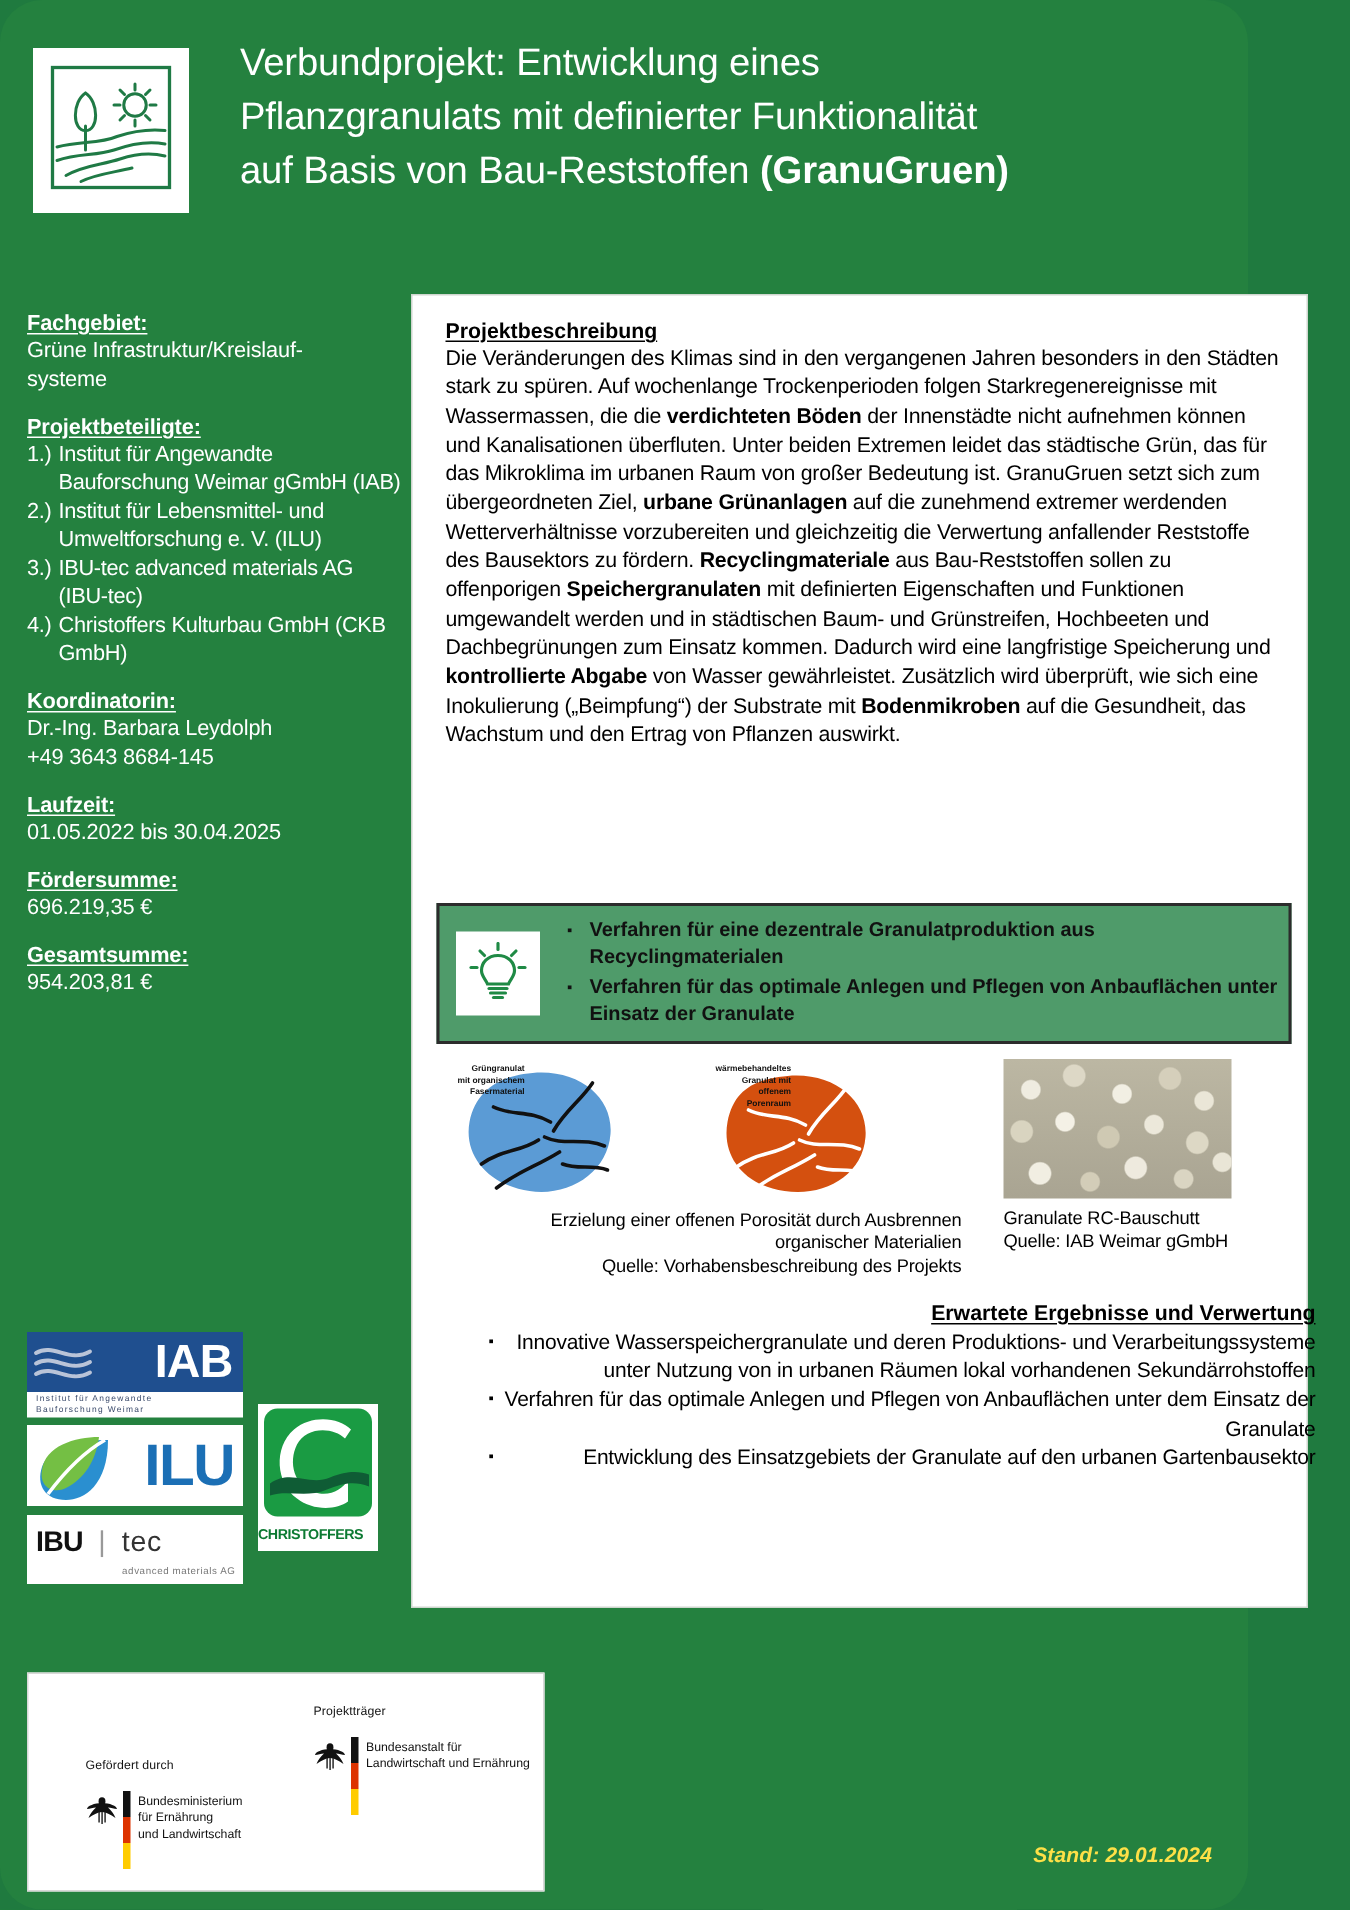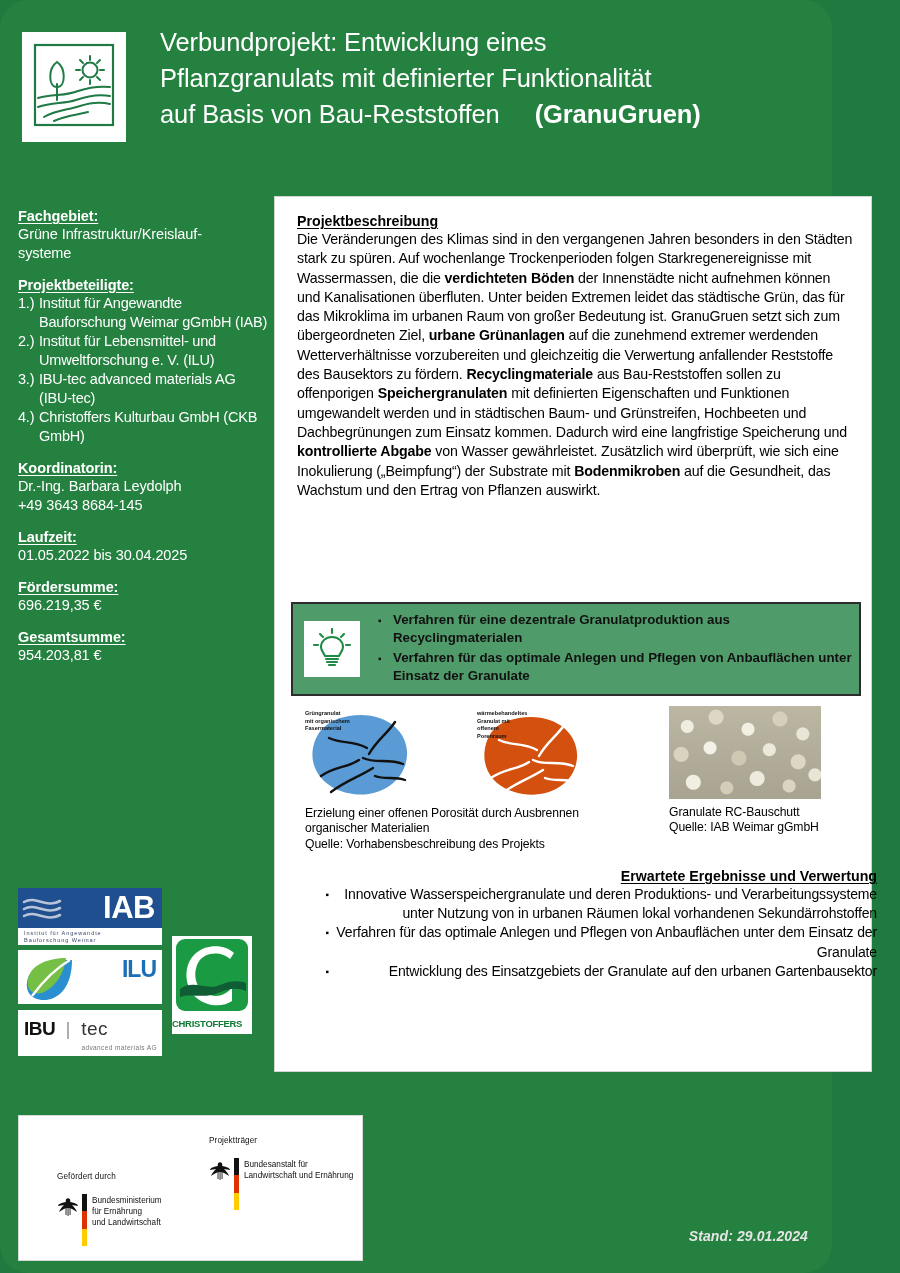--- a/index.html
+++ b/index.html
@@ -16,21 +16,21 @@
   .header-logo {
     position: absolute; left: 22px; top: 32px; width: 104px; height: 110px;
     background: #ffffff;
     display: flex; align-items: center; justify-content: center;
   }
   .header-title {
     position: absolute; left: 160px; top: 24px; width: 720px;
     color: #ffffff; font-size: 25.5px; line-height: 36px; font-weight: 400;
     letter-spacing: -0.1px;
   }
-  .header-title b { font-weight: 700; margin-left: 28px; }
+  .header-title b { font-weight: 700; }
 
   
   .sidebar { position: absolute; left: 18px; top: 208px; width: 250px; color: #ffffff; }
   .side-block { margin-bottom: 14px; }
   .side-head {
     font-size: 14.5px; font-weight: 700; text-decoration: underline;
     text-underline-offset: 2px; margin-bottom: 1px; letter-spacing: -0.1px;
   }
   .side-text { font-size: 14.5px; line-height: 19px; letter-spacing: -0.1px; }
   .side-list { font-size: 14.5px; line-height: 19px; letter-spacing: -0.2px; }
@@ -52,21 +52,21 @@
     font-size: 31px; font-weight: 700; letter-spacing: -0.5px;
     font-family: "Liberation Sans", sans-serif;
     margin-left: 24px;
   }
   .iab-sub {
     font-size: 5.6px; line-height: 7px; color: #3a4a6b; padding: 2px 4px 0 6px;
     letter-spacing: 0.9px;
   }
   .ilu-word {
     position: absolute; right: 6px; top: 6px; color: #1b6fb5;
-    font-size: 23px; font-weight: 700; letter-spacing: -1px;
+    font-size: 39px; font-weight: 700; letter-spacing: -1px;
   }
   .ibu-line { position: absolute; left: 6px; top: 8px; font-size: 19px; }
   .ibu-line b { font-weight: 700; color: #111; letter-spacing: -0.5px; }
   .ibu-line span { color: #333; font-weight: 300; letter-spacing: 0.5px; }
   .ibu-sub { position: absolute; right: 5px; bottom: 5px; font-size: 6.5px; color: #777; letter-spacing: 0.4px; }
   .ckb-word {
     position: absolute; left: 0; right: 0; bottom: 5px; text-align: left;
     color: #0c7a32; font-size: 9.5px; font-weight: 700; letter-spacing: -0.3px;
   }
 
@@ -96,21 +96,21 @@
     width: 56px; height: 56px; background: #ffffff; margin-left: 11px; flex: 0 0 56px;
     display: flex; align-items: center; justify-content: center;
   }
   .goal-list { margin-left: 18px; flex: 1; }
   .goal-li { display: flex; font-size: 13.3px; font-weight: 700; color: #111; line-height: 17.5px; margin-bottom: 3px; }
   .goal-li .bull { flex: 0 0 15px; font-size: 10px; line-height: 19px; }
   .goal-li .gtxt { flex: 1; }
 
   
   .figs { position: absolute; left: 291px; top: 706px; width: 570px; height: 155px; }
-  .fig-left { position: absolute; left: 0; top: 0; width: 350px; }
+  .fig-left { position: absolute; left: 0; top: 0; width: 350px; text-align: right; }
   .fig-right { position: absolute; left: 370px; top: 0; width: 200px; }
   .blob-row { position: relative; height: 100px; }
   .blob-label {
     position: absolute; font-size: 5.6px; line-height: 7.6px; font-weight: 700; color: #111;
   }
   .fig-cap { font-size: 12.2px; line-height: 15.3px; color: #000; letter-spacing: -0.1px; }
   .photo {
     width: 152px; height: 93px; margin-left: 8px;
     background:
       radial-gradient(circle at 12% 22%, #efece0 0 6px, transparent 7px),
@@ -147,21 +147,21 @@
   .fb-col.b { left: 190px; }
   .fb-kicker { font-size: 8.2px; color: #111; font-weight: 400; margin-bottom: 13px; letter-spacing: 0.1px; }
   .fb-logo { display: flex; align-items: flex-start; }
   .eagle { width: 22px; height: 24px; flex: 0 0 22px; margin-right: 3px; }
   .flagbar { width: 5px; height: 52px; flex: 0 0 5px;
     background: linear-gradient(#111 0 33.3%, #d30 33.3% 66.6%, #fc0 66.6% 100%); margin-right: 5px; }
   .fb-name { font-size: 8.2px; line-height: 11px; color: #111; padding-top: 1px; }
   .fb-note { position: absolute; left: 38px; top: 104px; font-size: 8.2px; line-height: 11px; color: #111; }
 
   .stand {
-    position: absolute; right: 24px; top: 1228px; color: #e5e5e5;
+    position: absolute; right: 24px; top: 1228px; color: #fde047;
     font-size: 14px; font-style: italic; font-weight: 700; letter-spacing: 0.1px;
   }
 </style>
 </head>
 <body>
 
 <div class="poster">
 
   <div class="header">
     <div class="header-logo">

